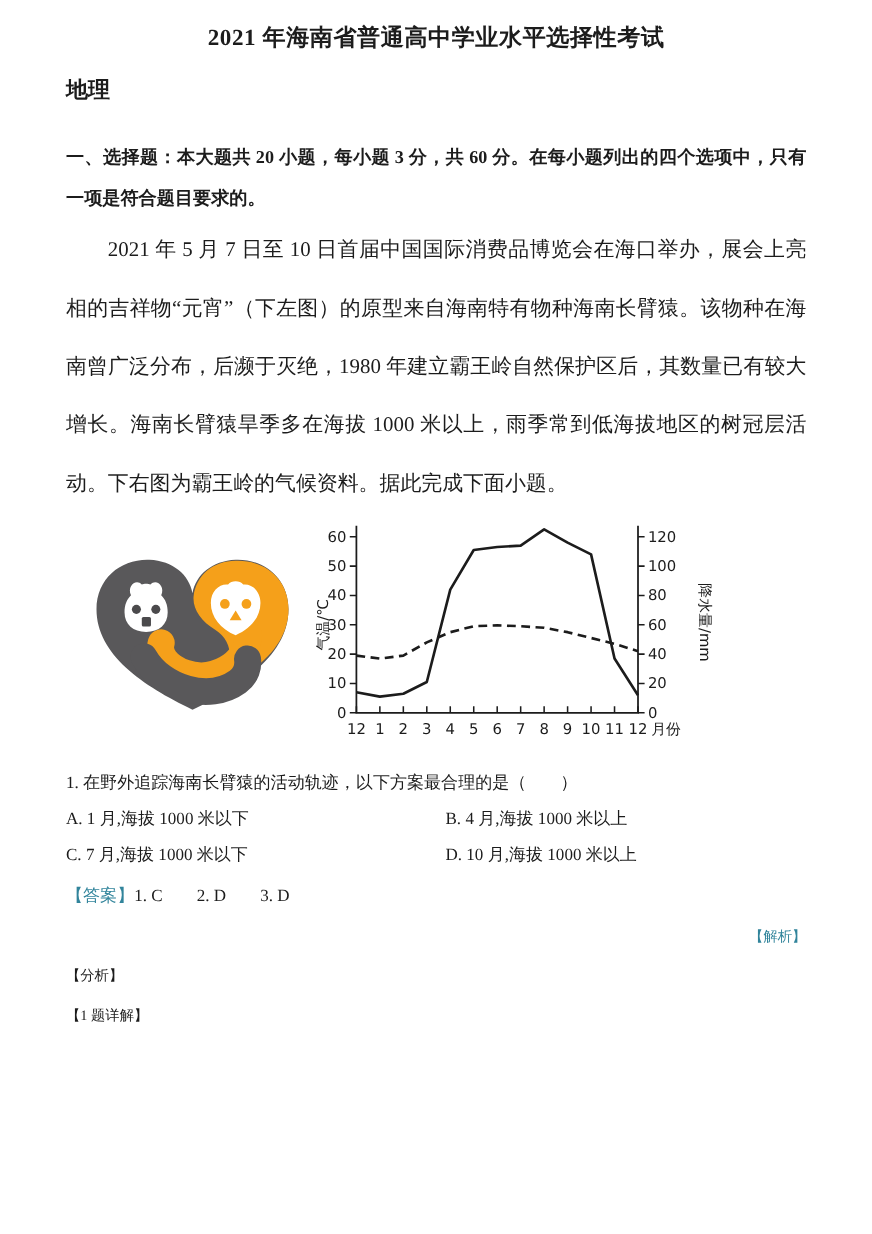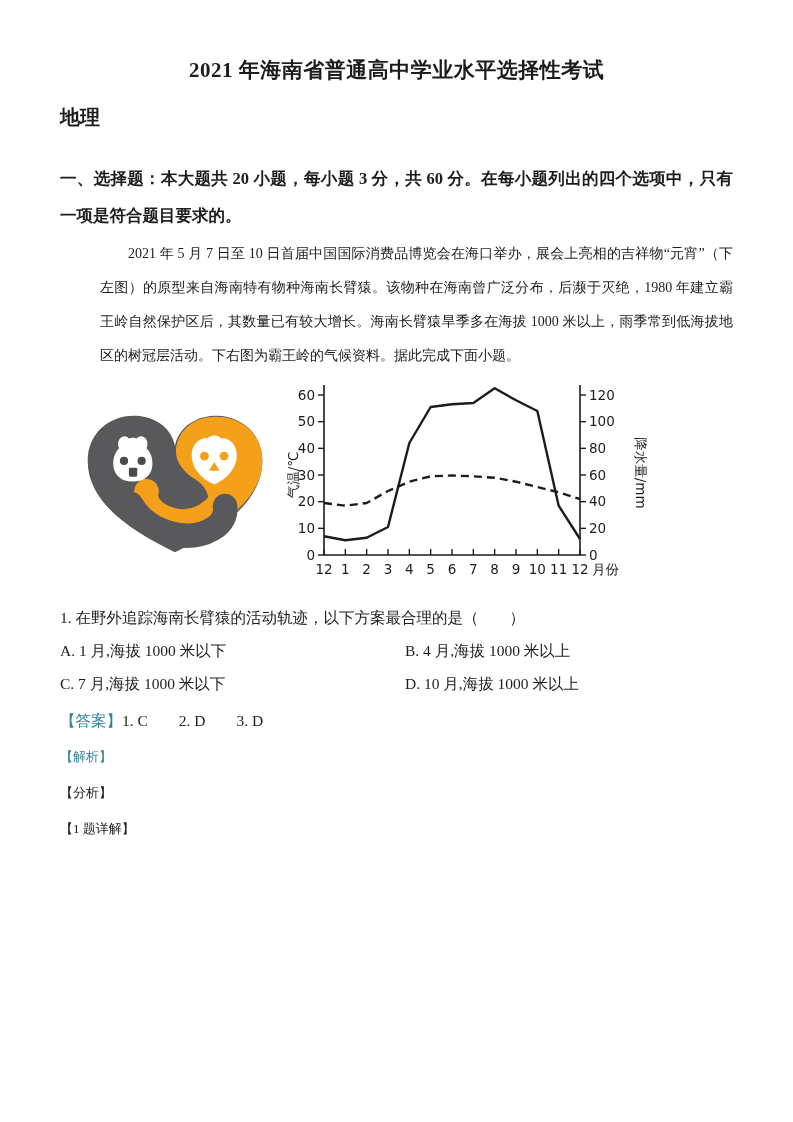--- a/index.html
+++ b/index.html
@@ -10,53 +10,53 @@
   }
   *{margin:0;padding:0;box-sizing:border-box;}
   html,body{background:#ffffff;}
   body{
     width:793px;height:1122px;
     font-family:"Liberation Serif","DejaVu Serif",serif;
     color:var(--ink);
     position:relative;
     overflow:hidden;
   }
-  .page{padding:56px 60px 0 60px;}
+  .page{padding:20px 60px 0 60px;}
   .doc-title{
     text-align:center;font-size:21px;font-weight:bold;
     letter-spacing:.5px;margin-bottom:20px;
   }
   .doc-subject{
     text-align:left;font-size:20px;font-weight:bold;
     margin-bottom:29px;
   }
   .section-heading{
     font-size:16.5px;font-weight:bold;line-height:37px;
     text-align:justify;
   }
   .intro{
-    font-size:14px;line-height:34px;text-indent:2em;
-    text-align:justify;margin-top:3px;margin-left:40px;
+    font-size:19px;line-height:53px;text-indent:2em;
+    text-align:justify;margin-top:3px;
   }
   .figure-row{
     display:flex;align-items:center;
     margin:4px 0 6px 0;
   }
   .mascot-wrap{margin-left:16px;flex:0 0 auto;}
   .chart-wrap{margin-left:10px;flex:0 0 auto;}
   .chart-wrap svg text{font-family:"DejaVu Sans","Liberation Sans",sans-serif;}
   .question{font-size:15.5px;}
   .q-text{line-height:33px;margin-top:2px;}
   .options-grid{
     display:grid;grid-template-columns:345px auto;
     line-height:33px;
   }
   .options-list div{line-height:33px;}
   .answer-line{font-size:15.5px;line-height:36px;margin-top:3px;}
-  .teal{color:var(--teal);}
+  .teal{color:var(--teal);text-align:right;}
   .analysis-line{font-size:13px;line-height:36px;}
 </style>
 </head>
 <body>
 
 <div class="page">
 
   <div class="doc-title">2021 年海南省普通高中学业水平选择性考试</div>
   <div class="doc-subject">地理</div>
 

